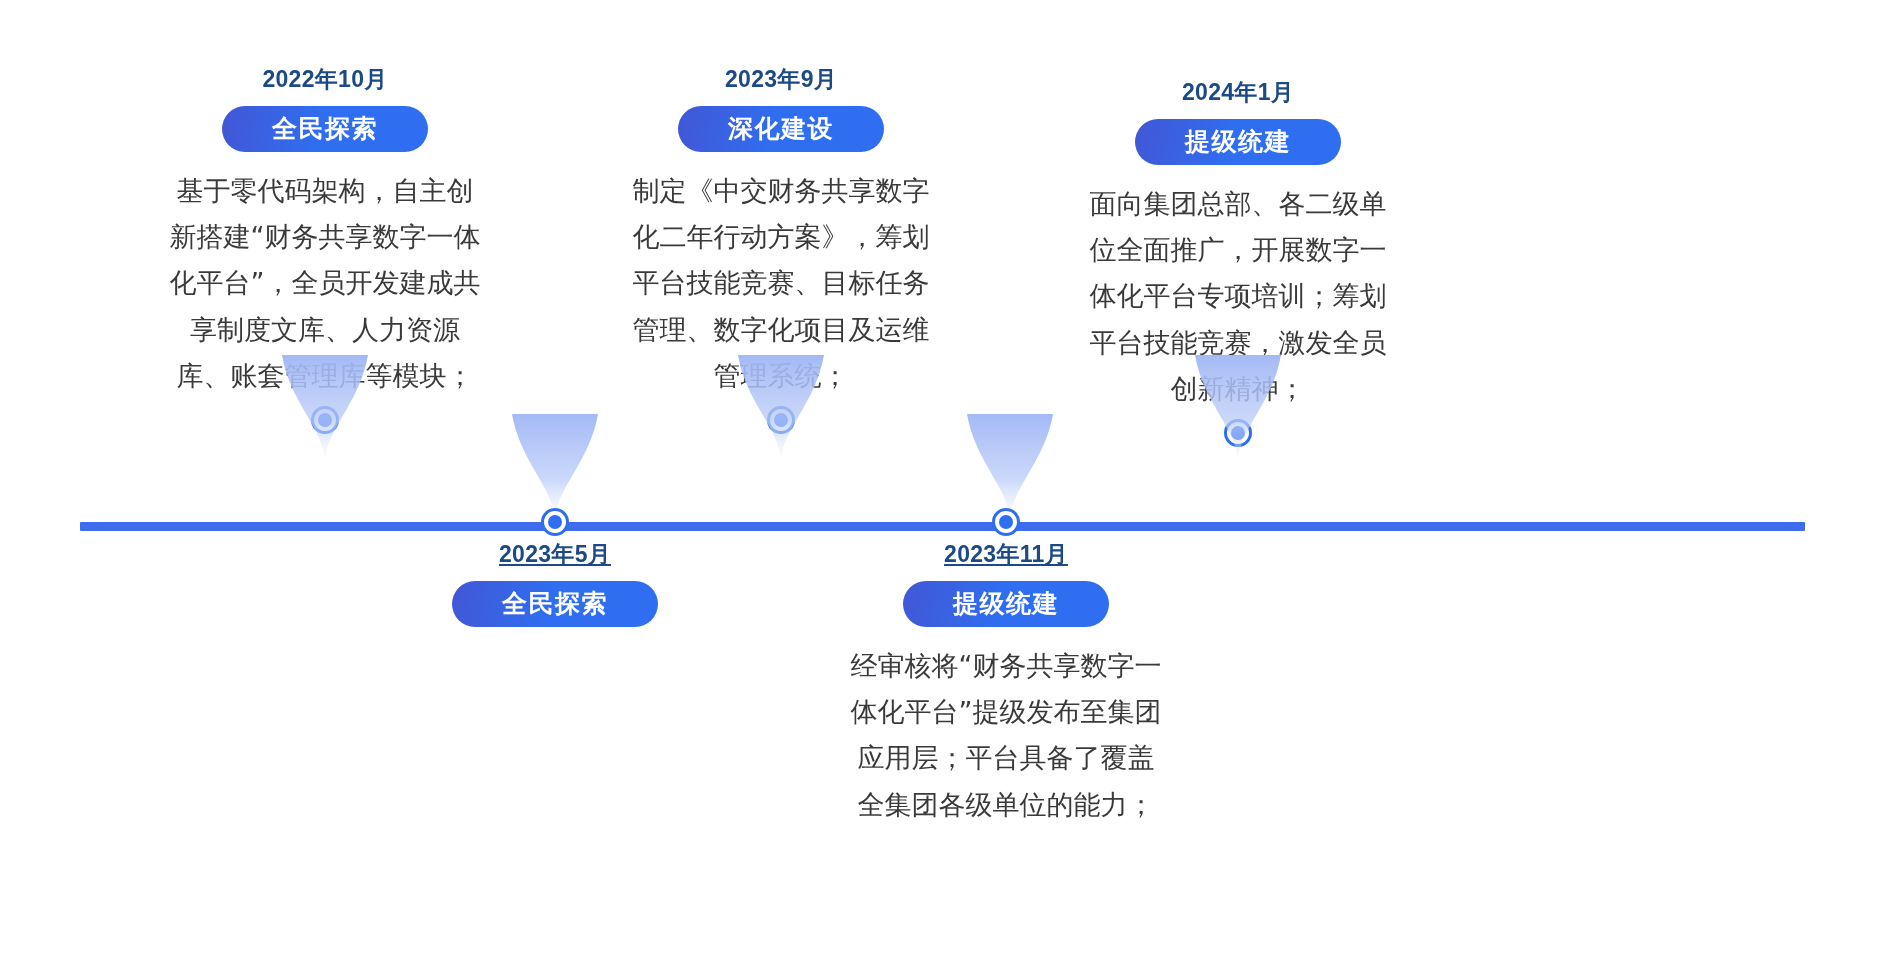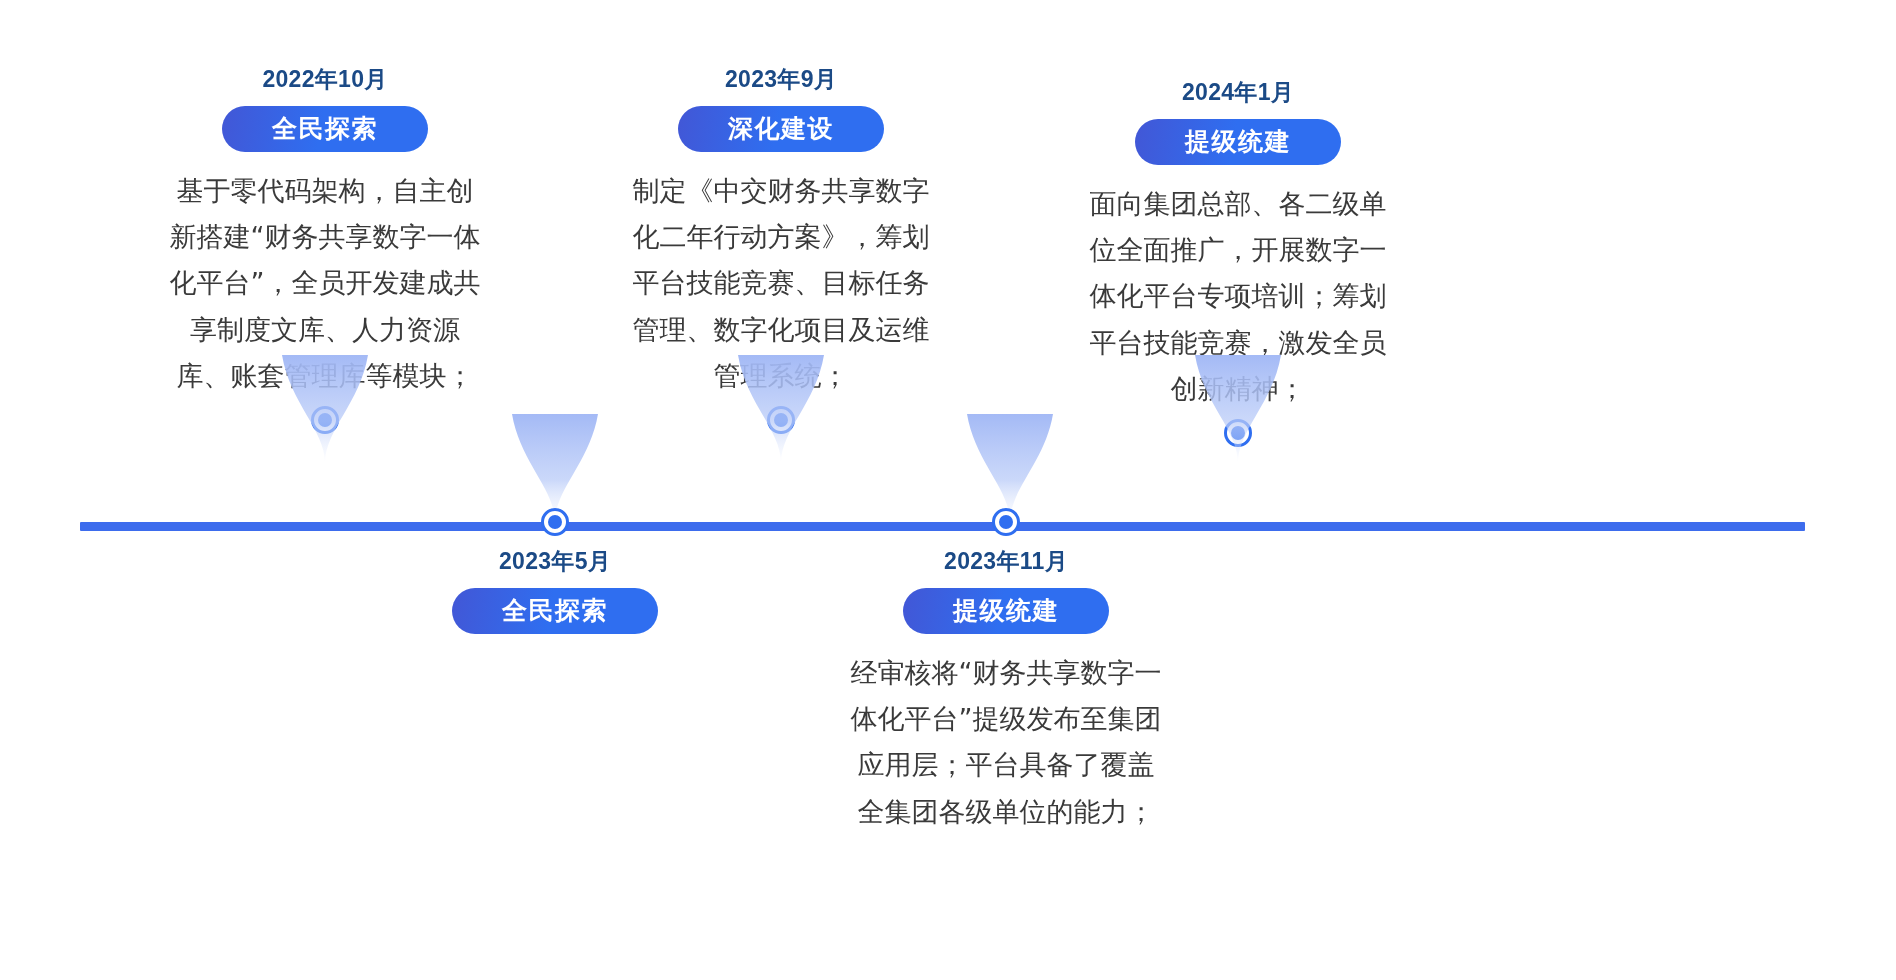--- a/index.html
+++ b/index.html
@@ -117,21 +117,21 @@
   .m4 { left: 385px; }
   .m5 { left: 836px; }
 
   .top-col  { top: 66px; }
   .bot-col  { top: 508px; }
 
   .top-col .node-dot { margin-top: 6px; }
   .bot-col .node-dot { margin-bottom: 0px; }
 
   .bot-col { display: flex; flex-direction: column; align-items: center; }
-  .bot-col .date-label { margin-top: 12px; }
+  .bot-col .date-label { margin-top: 5px; text-decoration: underline; }
 
   .conn-top { top: 355px; }
   .conn-bot { top: 414px; }
 </style>
 </head>
 <body>
 
 <div id="timeline-root">
 
   <div class="axis-line"></div>

